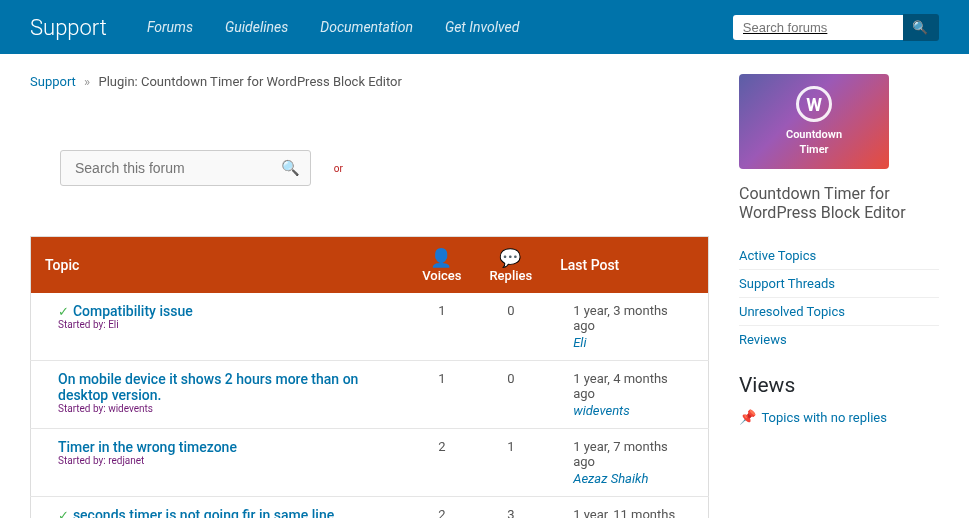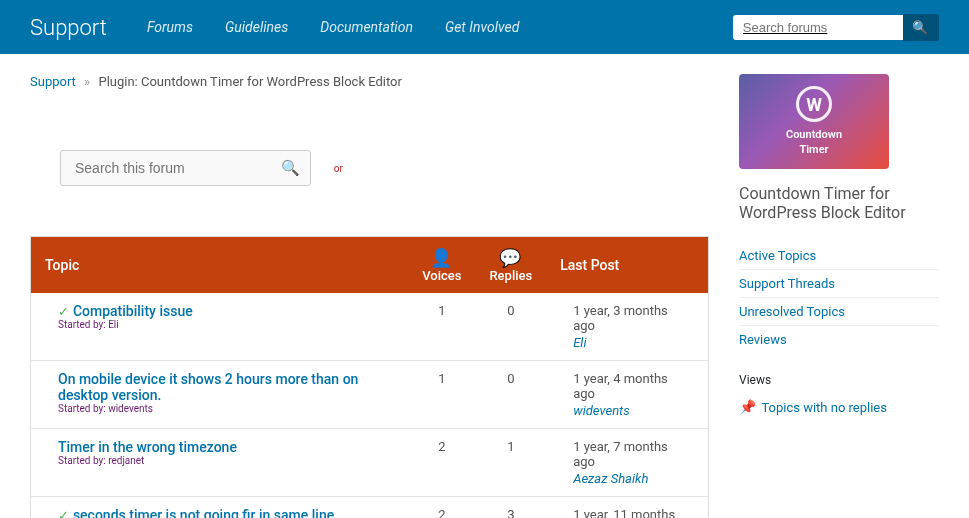--- a/index.html
+++ b/index.html
@@ -249,21 +249,21 @@
       color: #0073aa;
       text-decoration: none;
       padding: 6px 0;
       font-size: 13px;
       border-bottom: 1px solid #eee;
     }
     .sidebar-link:last-child {
       border-bottom: none;
     }
     .sidebar-heading {
-      font-size: 12px;
+      font-size: 21px;
       font-weight: 400;
       color: #23282d;
       margin: 15px 0 8px;
     }
     .sidebar-views-link {
       display: flex;
       align-items: center;
       gap: 5px;
       color: #0073aa;
       text-decoration: none;

